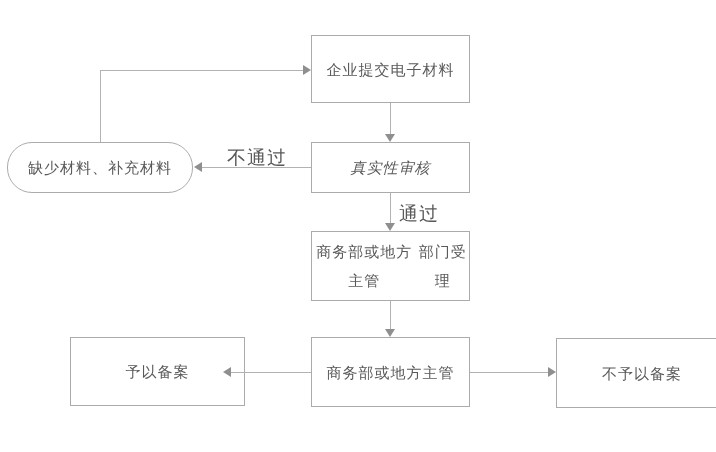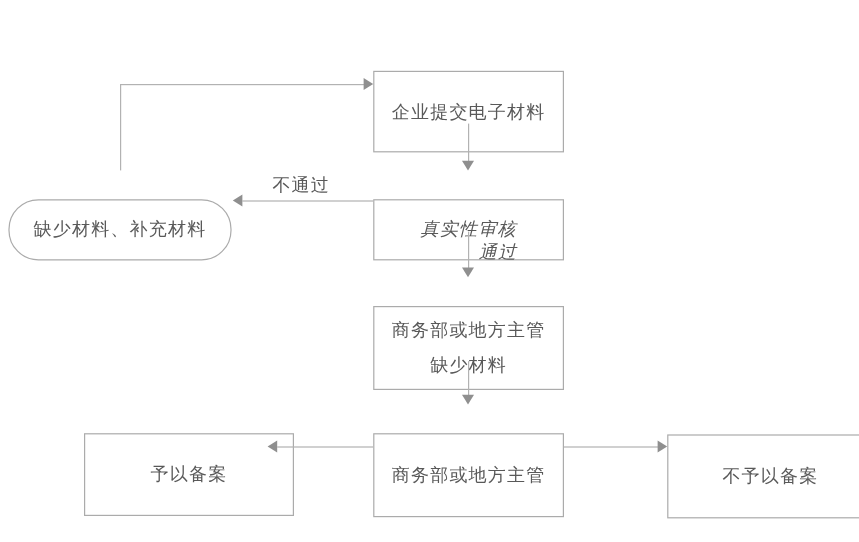--- a/index.html
+++ b/index.html
@@ -17,26 +17,24 @@
   }
   .node {
     position: absolute;
     box-sizing: border-box;
     border: 1px solid #ababab;
     background: #ffffff;
     color: #595959;
     font-size: 15px;
     line-height: 29px;
     display: flex;
-    flex-direction: column;
     align-items: center;
     justify-content: center;
     text-align: center;
     letter-spacing: 1px;
-    margin-top: 24px;
   }
   .line {
     position: absolute;
     background: #b2b2b2;
   }
   .arr {
     position: absolute;
     width: 0;
     height: 0;
   }
@@ -51,21 +49,21 @@
     border-right: 8px solid #8f8f8f;
   }
   .arr-right {
     border-top: 5px solid transparent;
     border-bottom: 5px solid transparent;
     border-left: 8px solid #8f8f8f;
   }
   .edge-label {
     position: absolute;
     color: #595959;
-    font-size: 15px;
+    font-size: 19px;
     letter-spacing: 1px;
     white-space: nowrap;
   }
 </style>
 </head>
 <body>
 
 <div class="canvas">
 
   <div class="node" style="left:311px; top:35px; width:159px; height:68px;">
@@ -75,21 +73,21 @@
   <div class="node" style="left:311px; top:142px; width:159px; height:51px;font-style:italic;">
     <span>真实性审核</span>
   </div>
 
   <div class="node" style="left:7px; top:142px; width:186px; height:51px;border-radius:25px;">
     <span>缺少材料、补充材料</span>
   </div>
 
   <div class="node" style="left:311px; top:231px; width:159px; height:70px;">
     <span>商务部或地方主管</span>
-    <span>缺少材料</span>
+    <span>部门受理</span>
   </div>
 
   <div class="node" style="left:311px; top:337px; width:159px; height:70px;">
     <span>商务部或地方主管</span>
   </div>
 
   <div class="node" style="left:70px; top:337px; width:175px; height:69px;">
     <span>予以备案</span>
   </div>
 
@@ -103,21 +101,21 @@
 
   <div class="line" style="left:390px; top:103px; width:1px; height:32px;"></div>
   <div class="arr arr-down" style="left:385px; top:134px;"></div>
 
   <div class="line" style="left:202px; top:167px; width:109px; height:1px;"></div>
   <div class="arr arr-left" style="left:194px; top:162px;"></div>
   <div class="edge-label" style="left:227px; top:145px;">不通过</div>
 
   <div class="line" style="left:390px; top:193px; width:1px; height:31px;"></div>
   <div class="arr arr-down" style="left:385px; top:223px;"></div>
-  <div class="edge-label" style="left:399px; top:201px;font-style:italic;">通过</div>
+  <div class="edge-label" style="left:399px; top:201px;">通过</div>
 
   <div class="line" style="left:390px; top:301px; width:1px; height:29px;"></div>
   <div class="arr arr-down" style="left:385px; top:329px;"></div>
 
   <div class="line" style="left:231px; top:372px; width:80px; height:1px;"></div>
   <div class="arr arr-left" style="left:223px; top:367px;"></div>
 
   <div class="line" style="left:470px; top:372px; width:79px; height:1px;"></div>
   <div class="arr arr-right" style="left:548px; top:367px;"></div>
 

